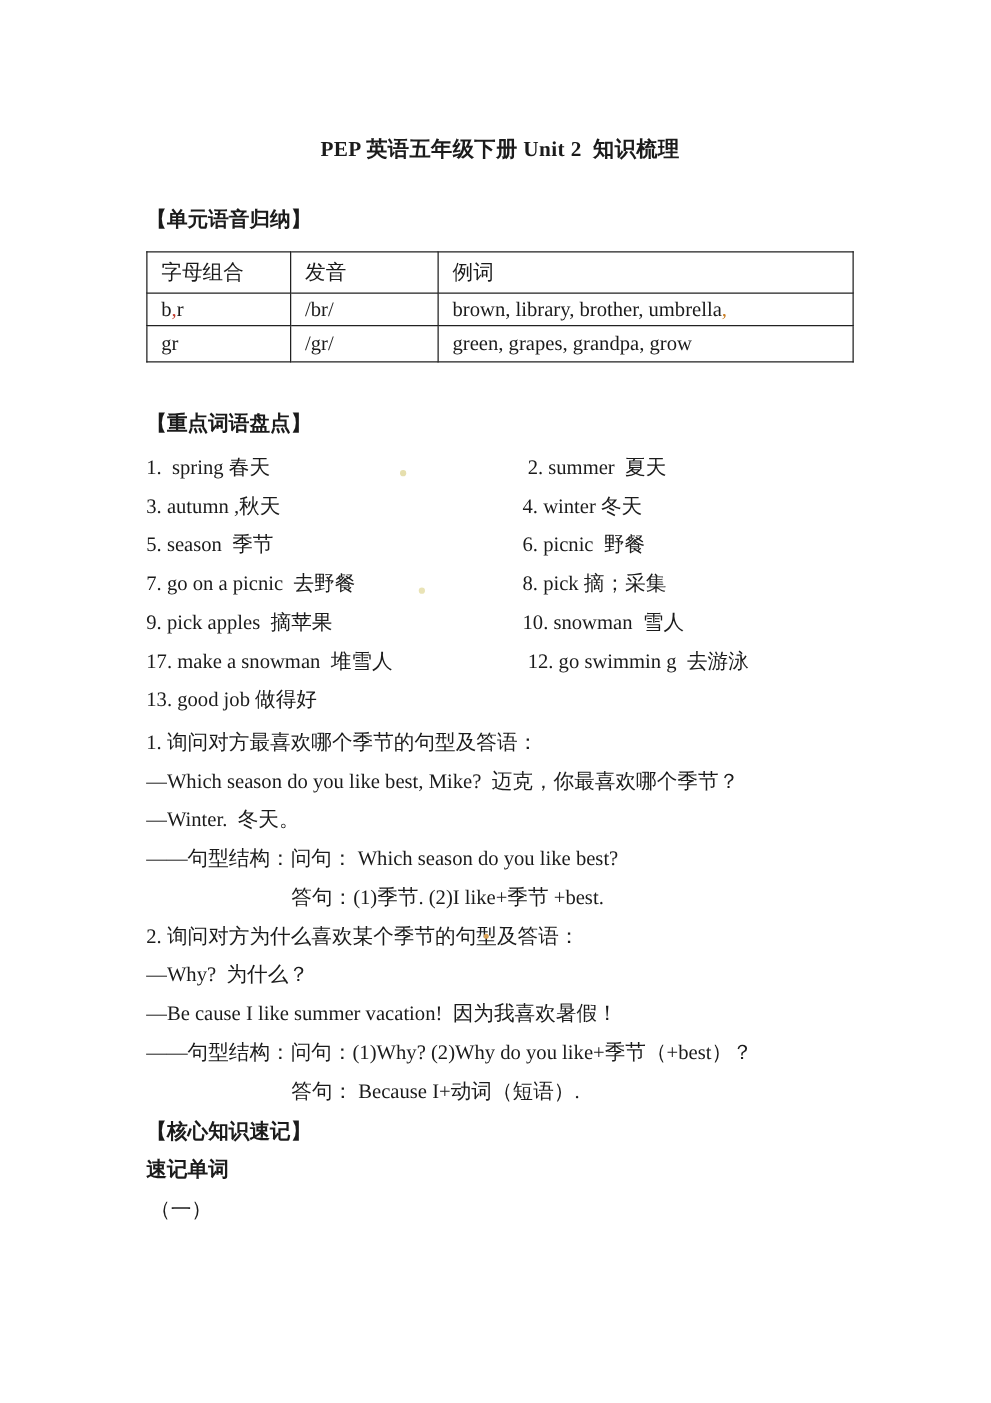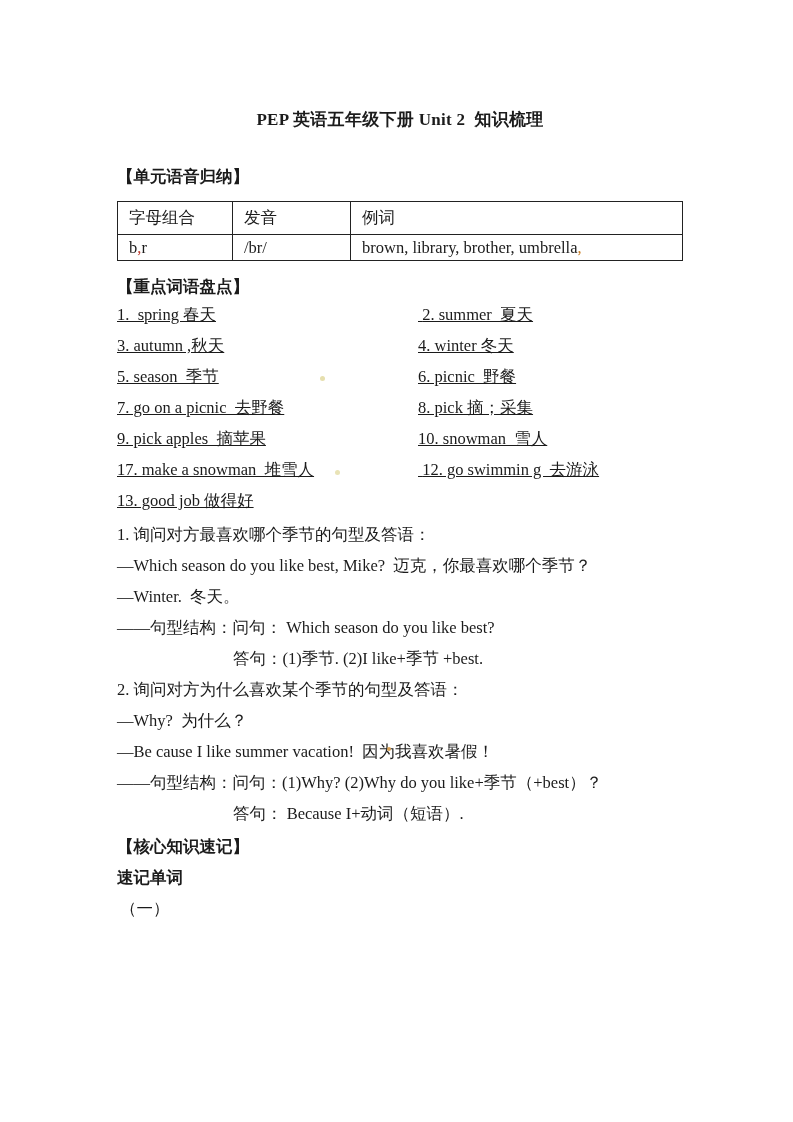--- a/index.html
+++ b/index.html
@@ -43,22 +43,22 @@
     font-size:16.5px;
     white-space:pre-wrap;
     overflow:hidden;
   }
   .col1{width:92px;} .col2{width:95px;}
   tr.hdr td{height:32px;}
   tr.r1 td{height:25px;}
   tr.r2 td{height:28px;}
   .red-mark{color:#c0392b;}
   .orange-mark{color:#c87a1e;}
-  .words-h{margin-top:16px;font-family:Liberation Mono, monospace;}
-  .words{line-height:31px;text-decoration:underline;}
+  .words-h{margin-top:38px;}
+  .words{margin-top:8px;line-height:31px;}
   .word-row{display:flex;}
   .word-left{width:301px;white-space:pre-wrap;}
   .word-right{flex:1;white-space:pre-wrap;}
   .sent-h{margin-top:31px;}
   .sents{margin-top:3px;line-height:31px;}
   .sents p{margin:0;white-space:pre-wrap;}
   .sents p.indented{padding-left:116px;}
   .core-h{margin-top:2px;line-height:31px;}
   .core-sub{
     font-family:"Liberation Sans", sans-serif;
@@ -87,20 +87,25 @@
       <tbody>
           <tr class="hdr">
         <td class="col1">字母组合</td>
         <td class="col2">发音</td>
         <td>例词</td>
       </tr>
       <tr class="r1">
         <td><span>b</span><span class="red-mark">,</span><span>r</span></td>
         <td>/br/</td>
         <td><span>brown, library, brother, umbrella</span><span class="orange-mark">,</span></td>
+      </tr>
+      <tr class="r2">
+        <td><span>gr</span><span class="red-mark"></span><span></span></td>
+        <td>/gr/</td>
+        <td><span>green, grapes, grandpa, grow</span><span class="orange-mark"></span></td>
       </tr>
     </tbody>
       </table>
 
     <div class="sec-h words-h">【重点词语盘点】</div>
 
     <div class="words">
       <div class="word-row">
         <span class="word-left">1.  spring 春天</span>
         <span class="word-right"> 2. summer  夏天</span>

